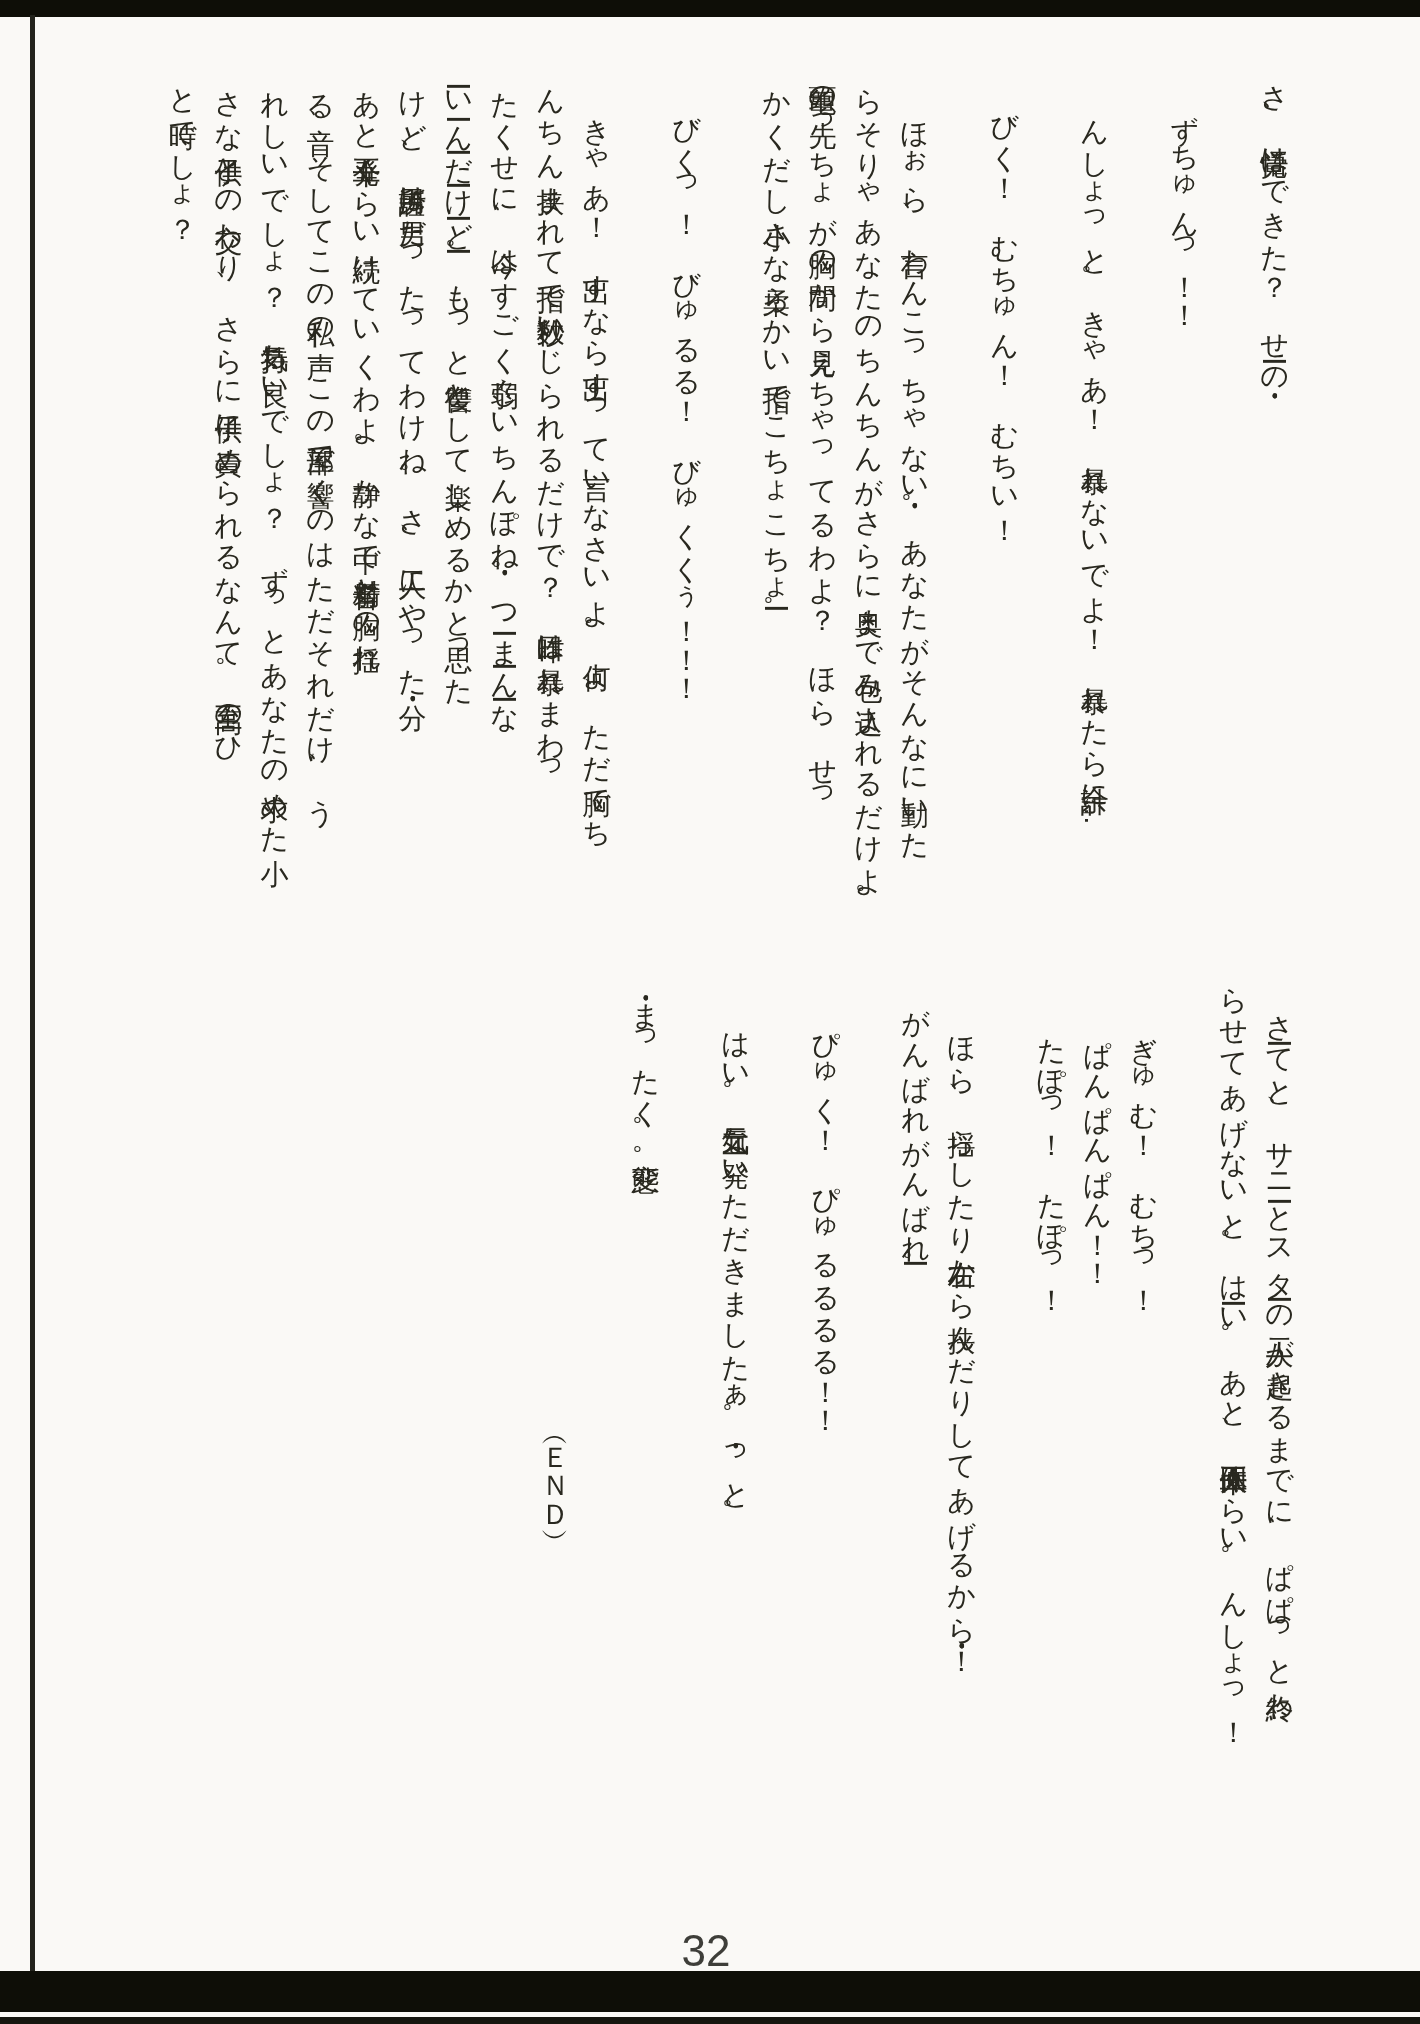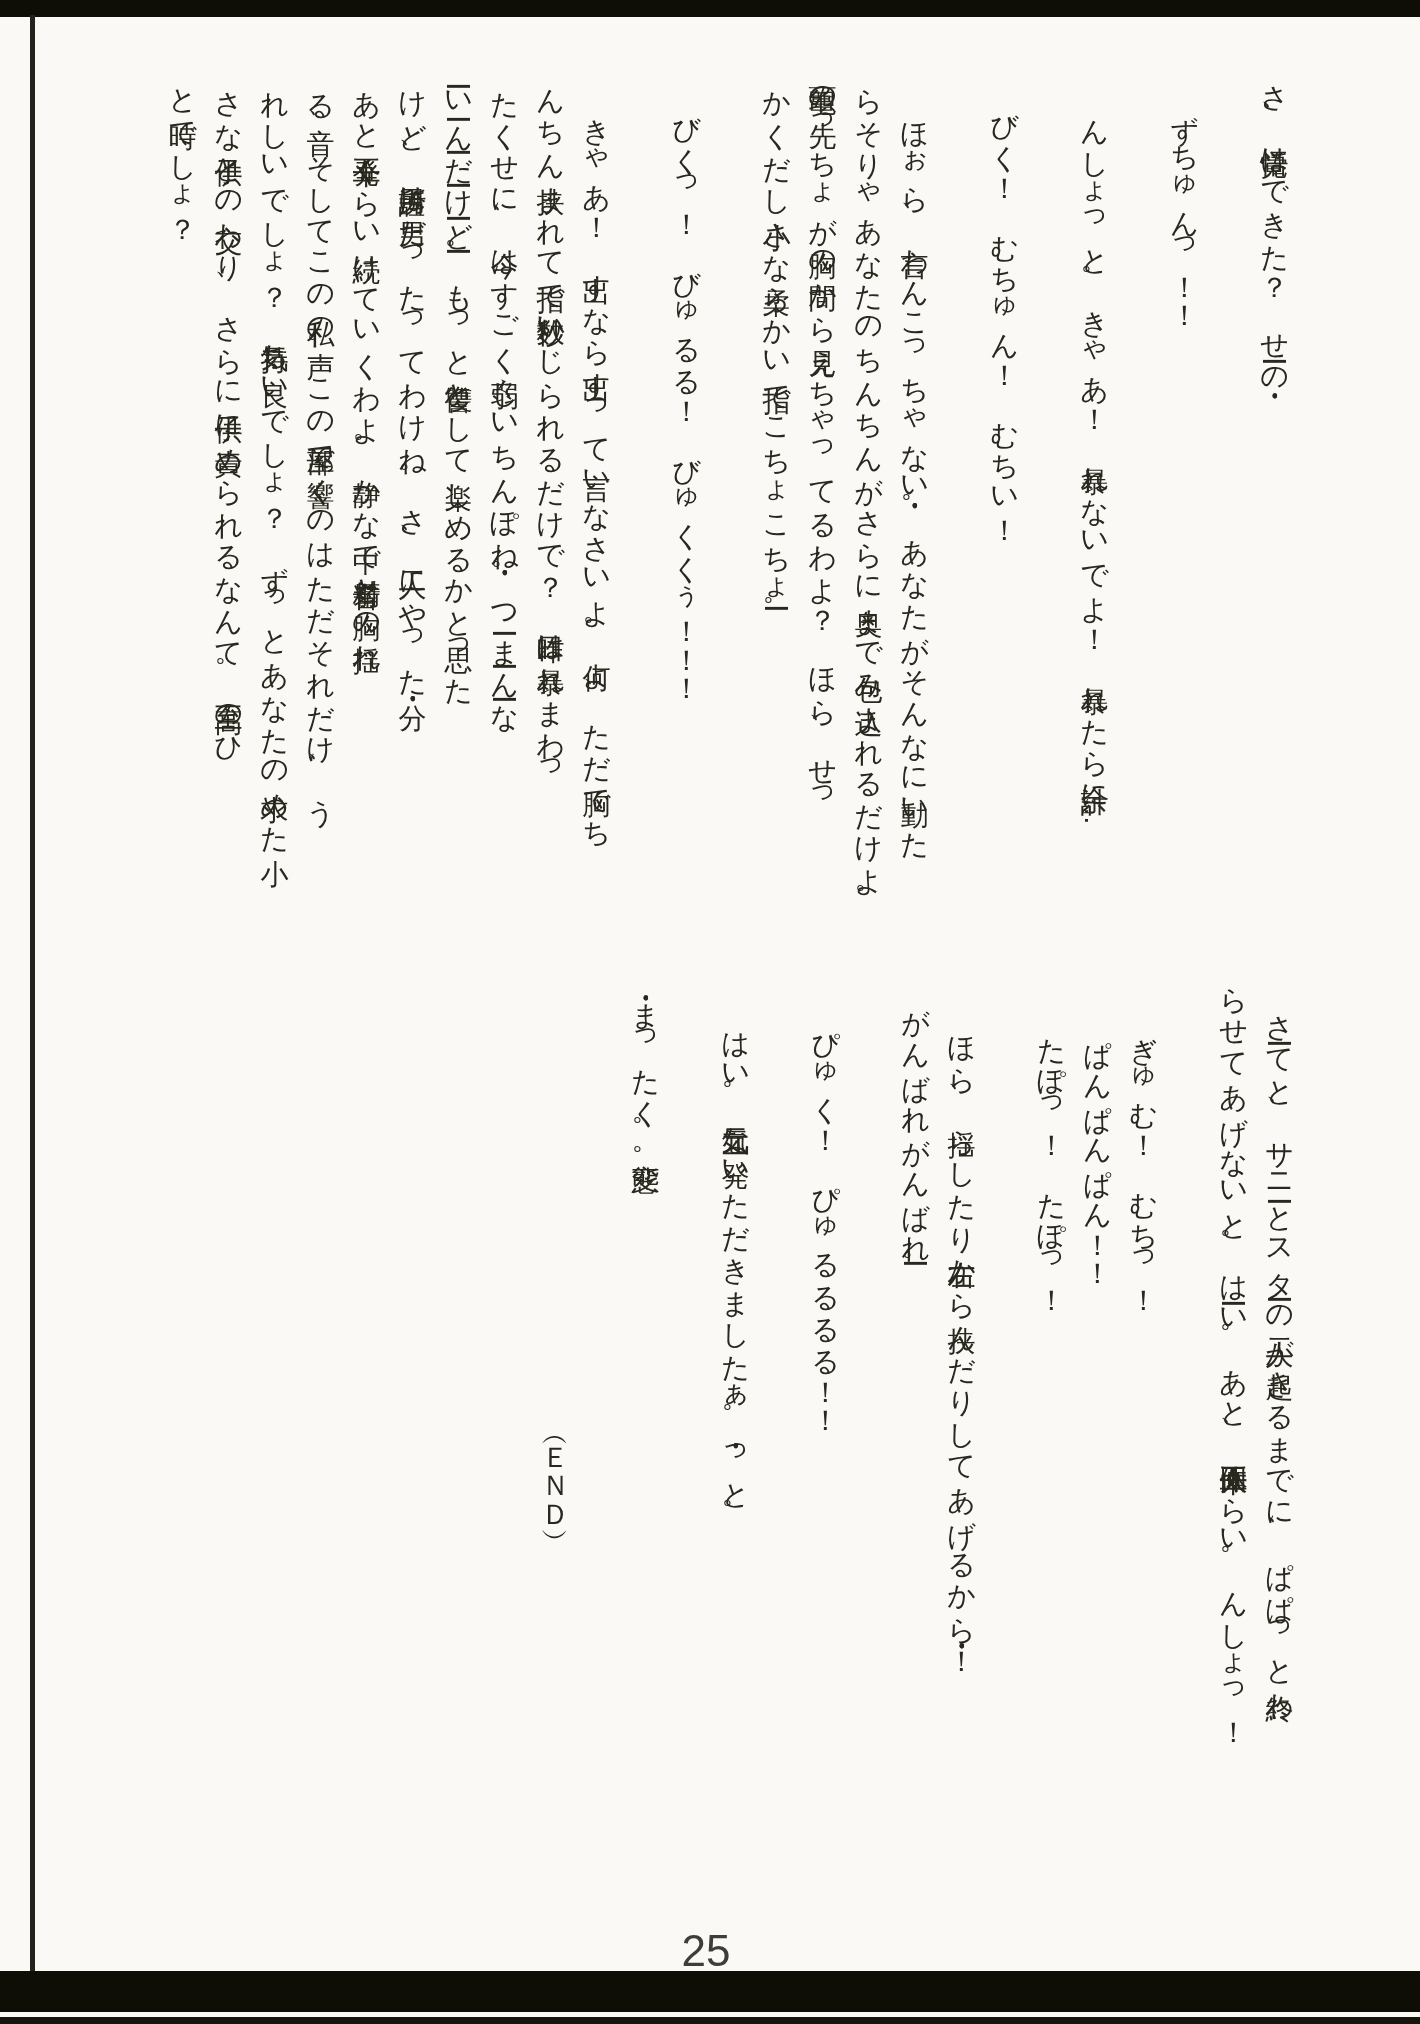--- a/index.html
+++ b/index.html
@@ -83,18 +83,18 @@
       <p style="padding-top: 53px;">ぱんぱんぱん！！</p>
       <p style="padding-top: 50px;">たぽっ！　たぽっ！</p>
       <p style="margin-right: 44px; padding-top: 48px;">ほら、揺らしたり左右から挟んだりしてあげるから・・・！</p>
       <p style="padding-top: 22px;">がんばれがんばれー。</p>
       <p style="margin-right: 44px; padding-top: 45px;">ぴゅく！　ぴゅるるるる！！</p>
       <p style="margin-right: 44px; padding-top: 45px;">はい。元気な一発いただきましたぁ。・・・っと。</p>
       <p style="margin-right: 44px; padding-top: 14px;">・・・まったく。変態。</p>
       <p style="margin-right: 44px; padding-top: 459px;">（ＥＮＤ）</p>
     </div>
 
-  <div class="page-number">25</div>
+  <div class="page-number">32</div>
 
   <div class="left-rule"></div>
   <div class="bottom-bar"></div>
   <div class="bottom-edge-bar"></div>
 </div>
 
 </body></html>

